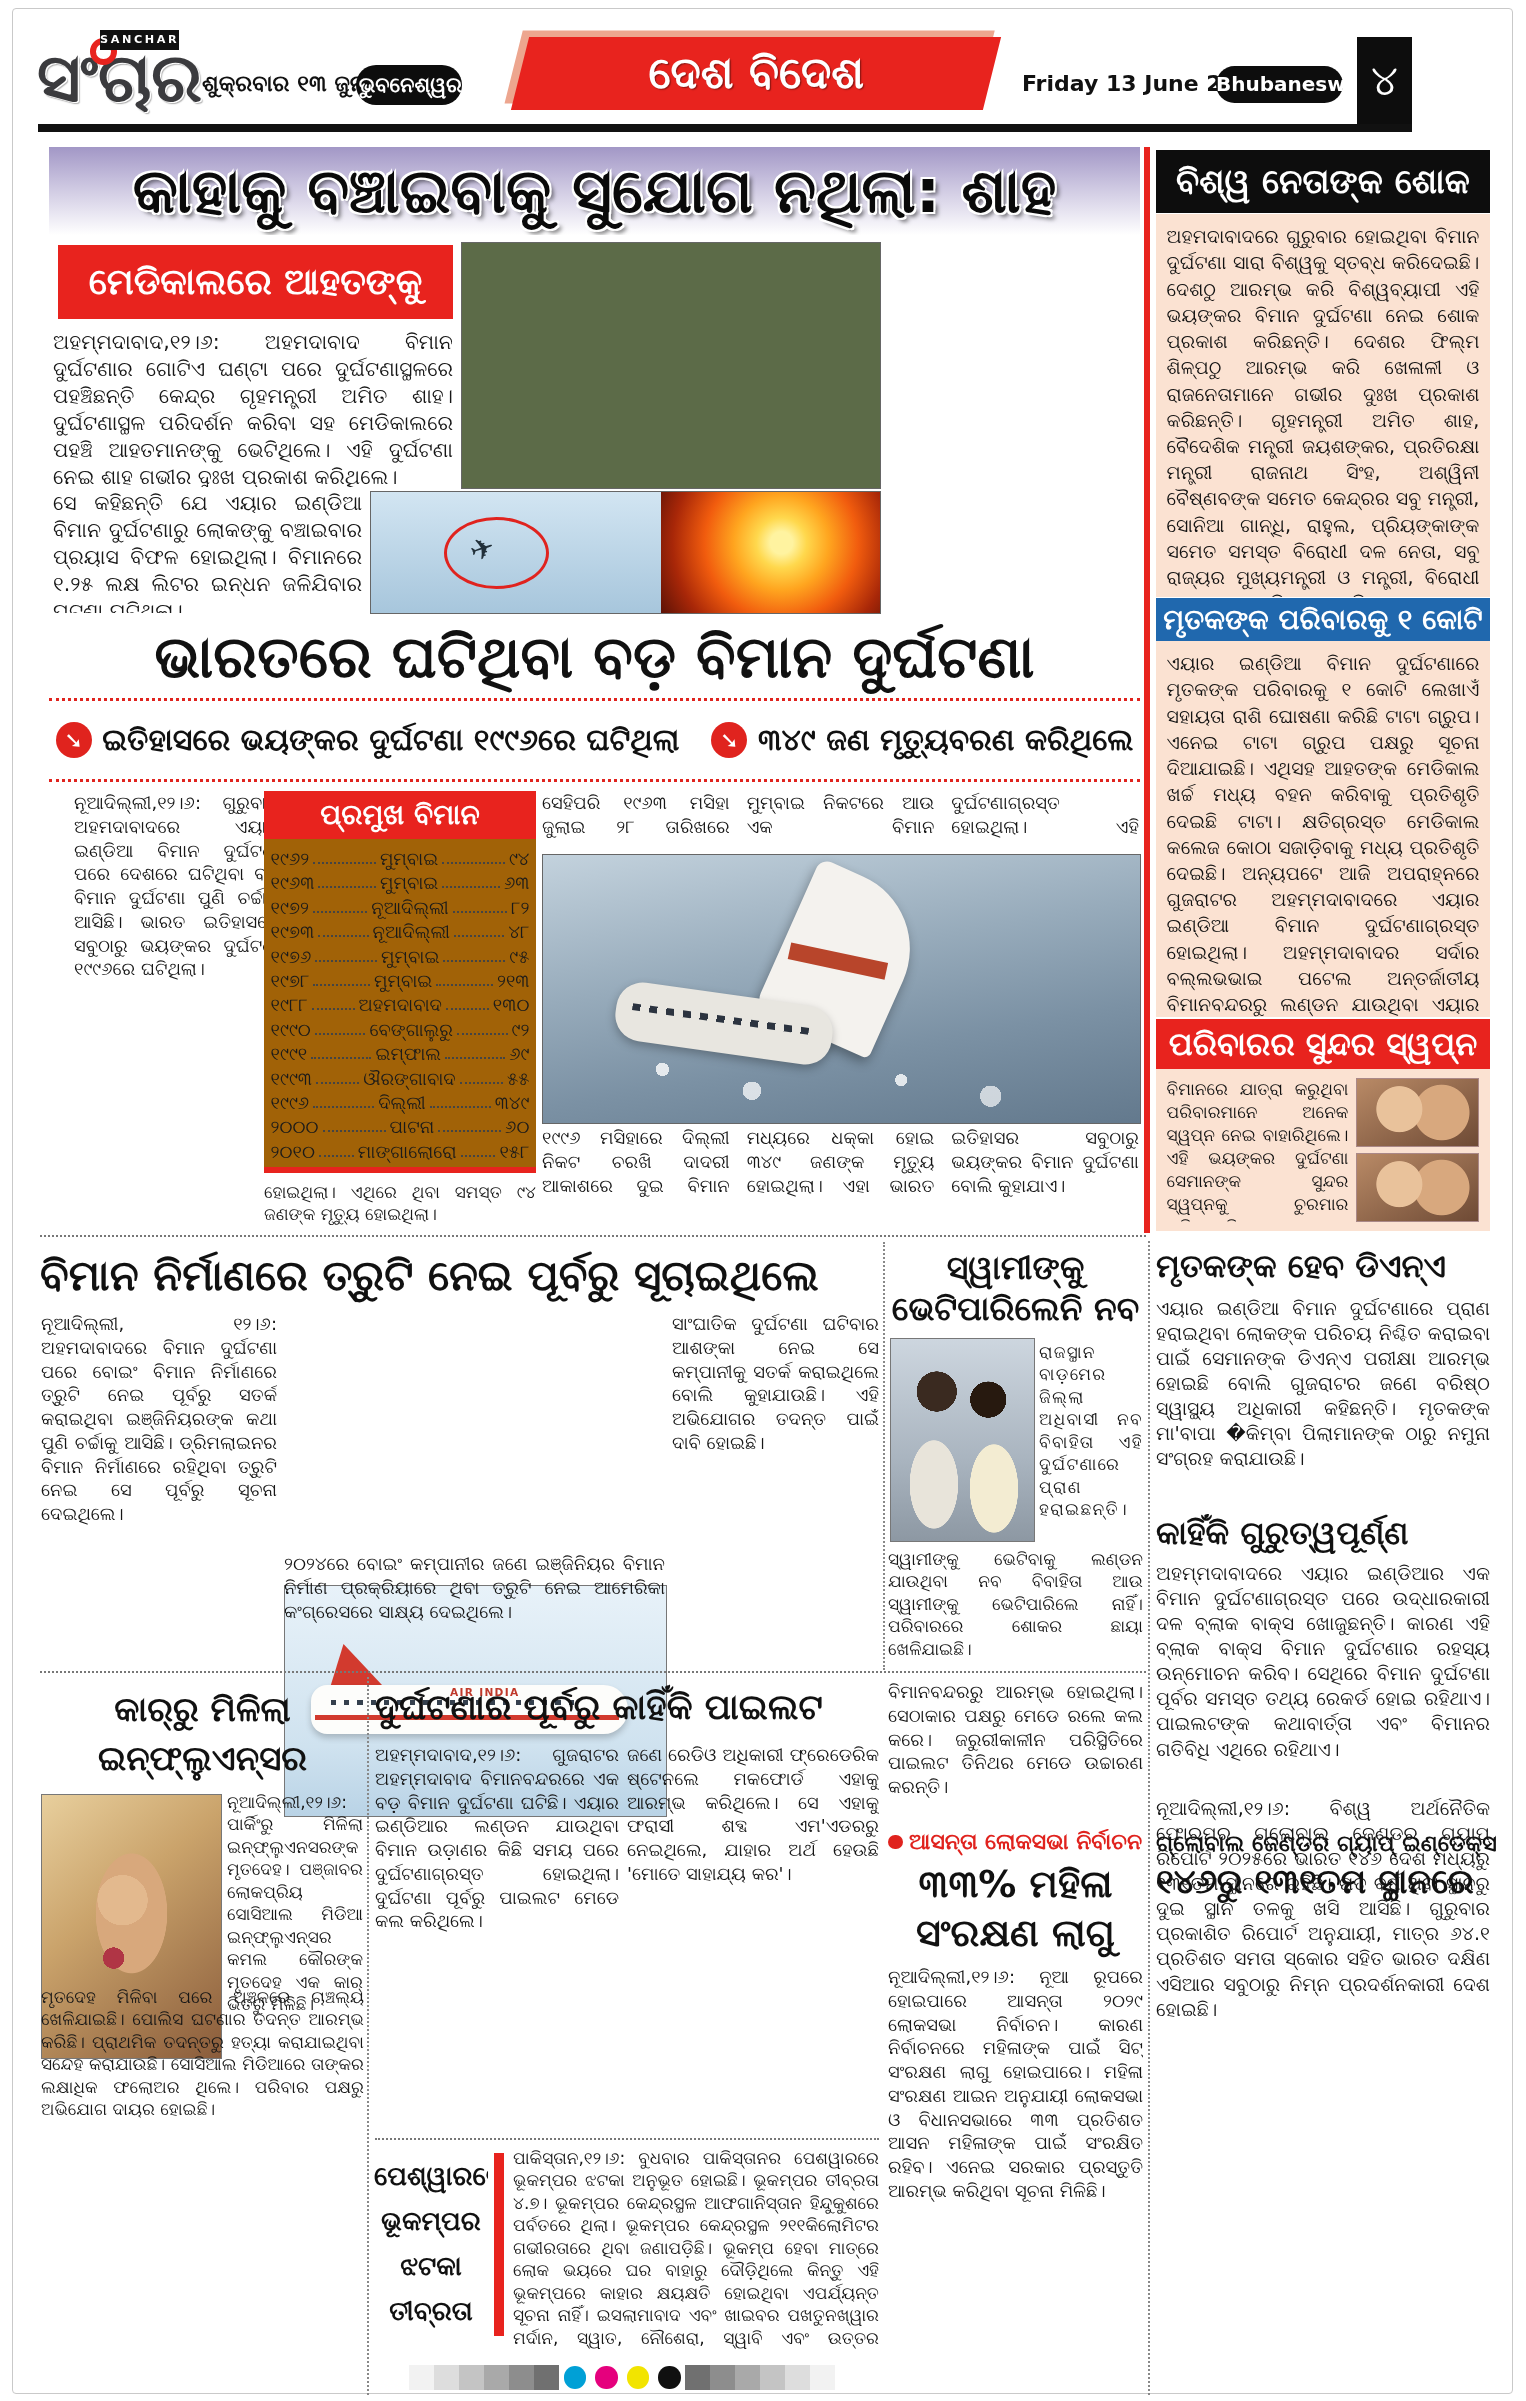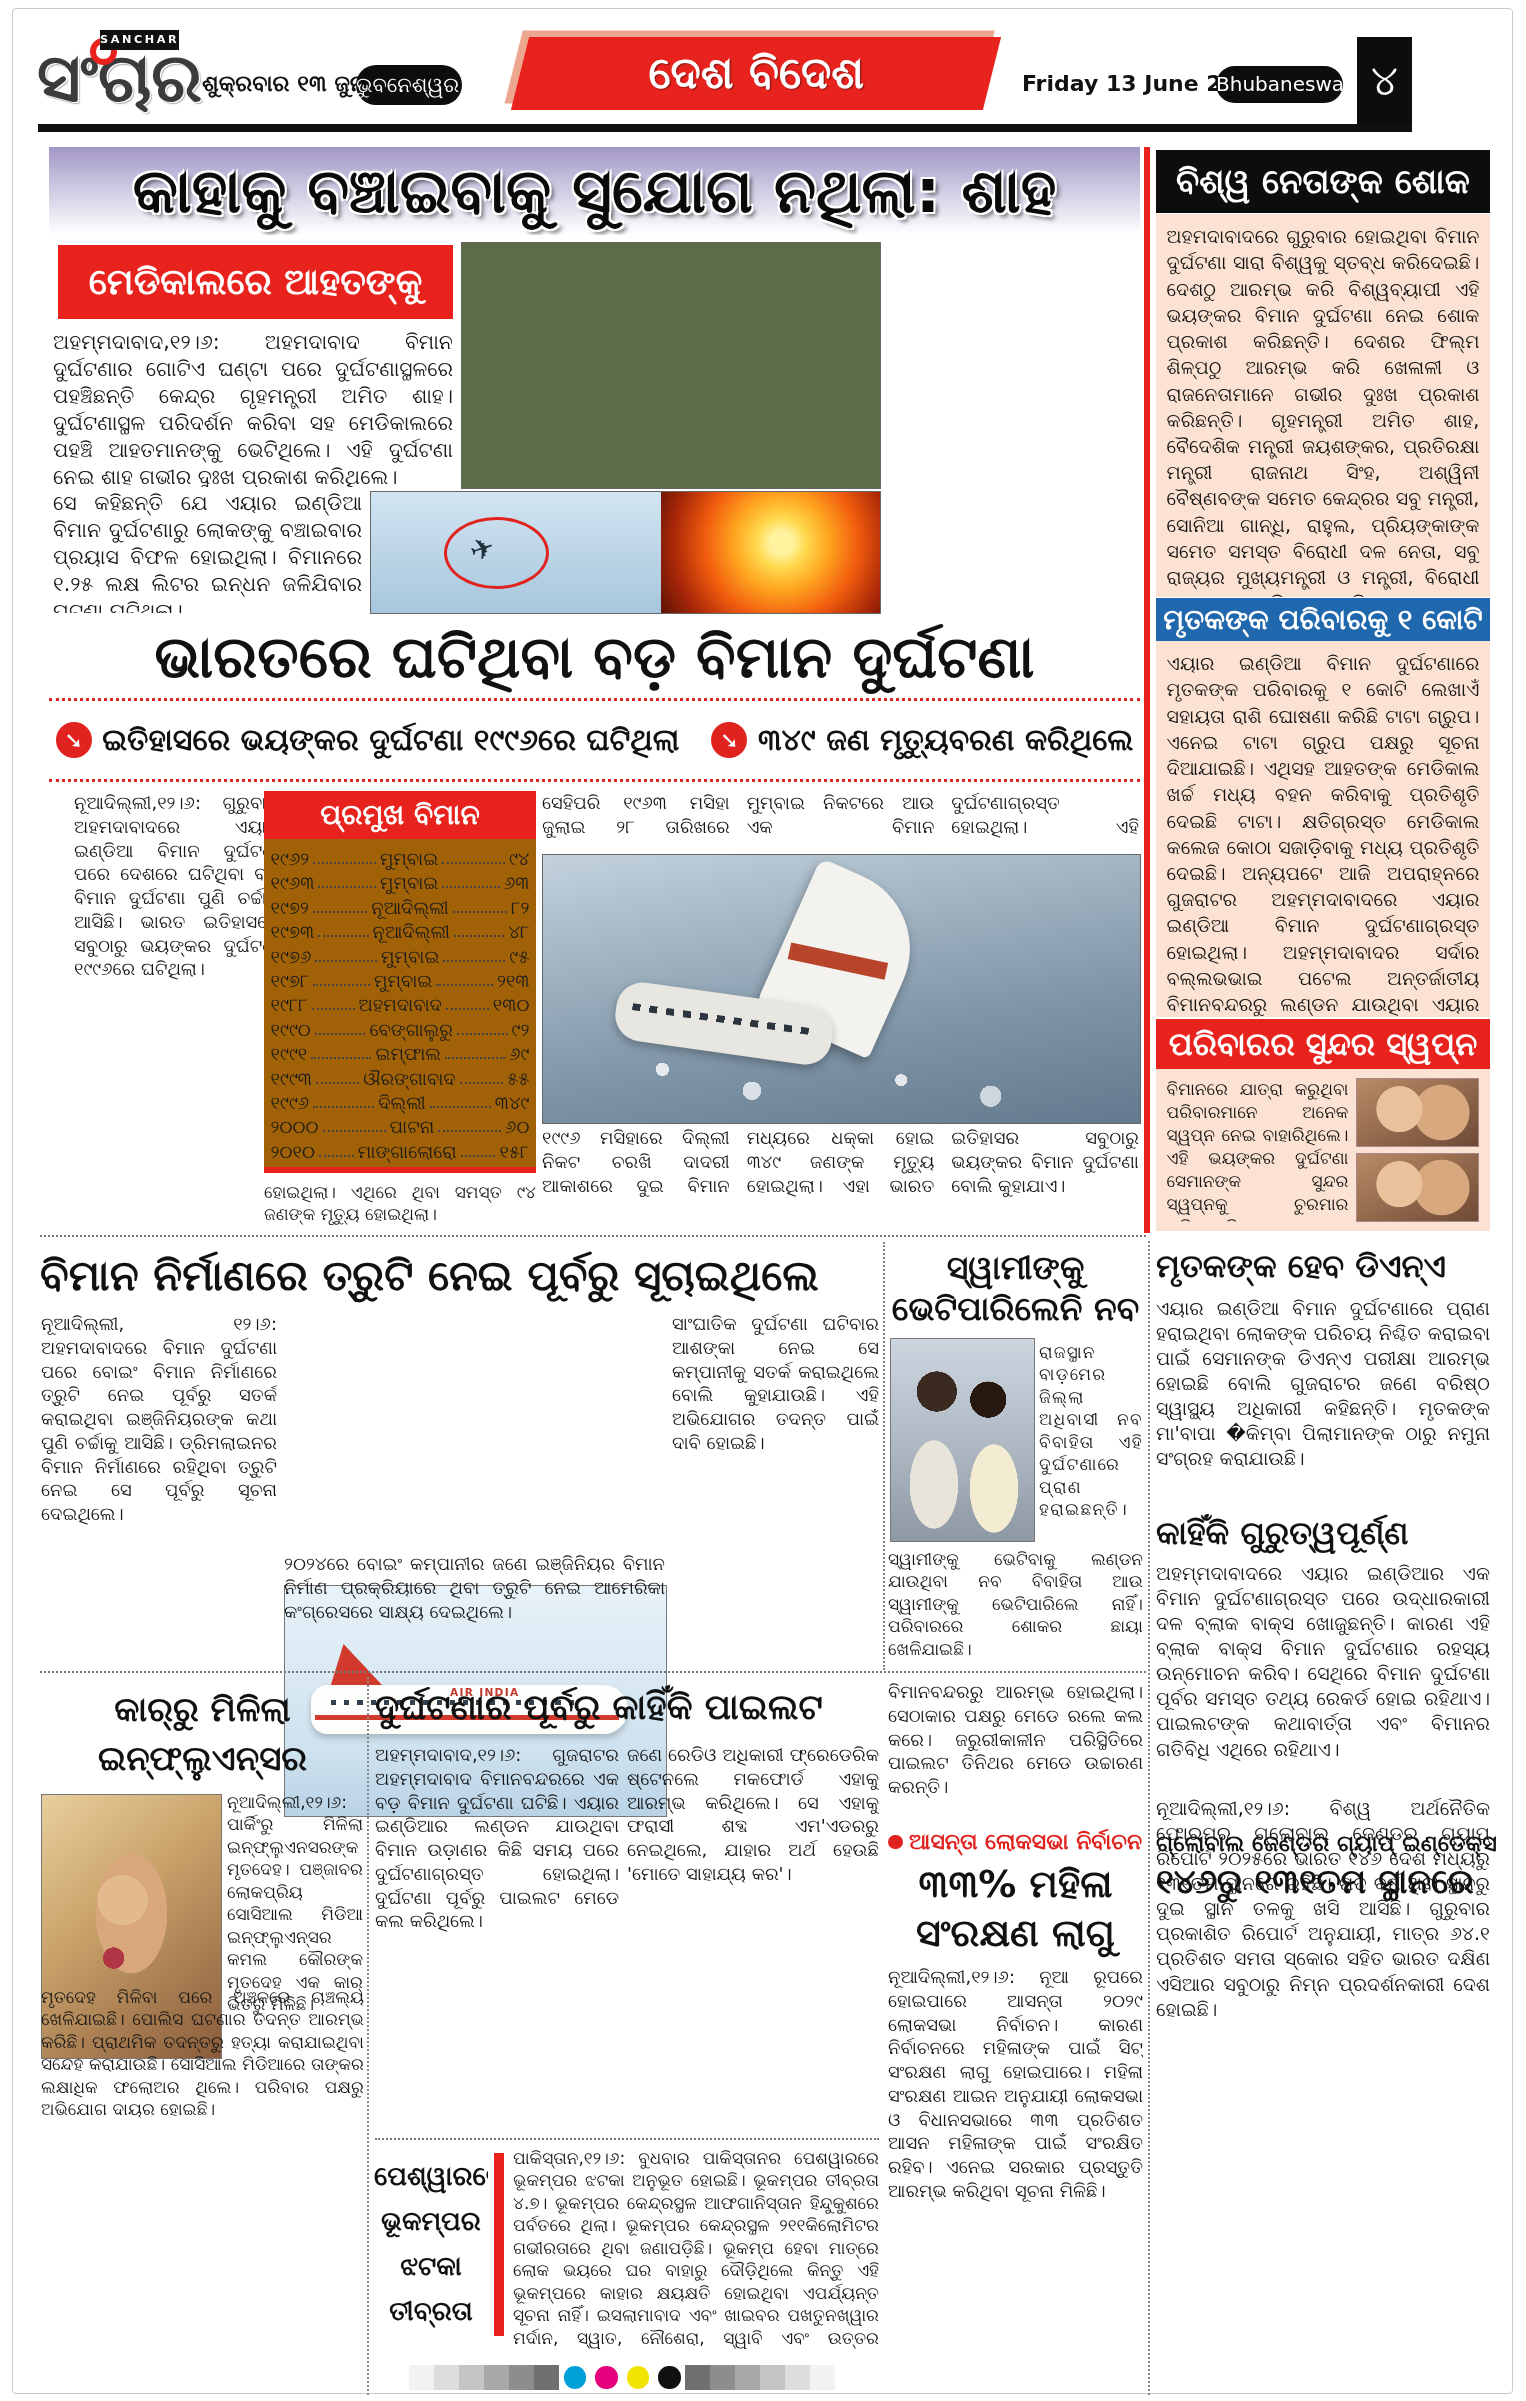--- a/index.html
+++ b/index.html
@@ -7,21 +7,21 @@
         font-family:"DejaVu Sans","Liberation Sans",sans-serif;color:#111;}
   .abs{position:absolute;}
   .frame{left:12px;top:8px;width:1499px;height:2384px;border:1.3px solid #c9c9c9;border-radius:4px;}
   
   .logo-tag{left:100px;top:30px;width:79px;height:20px;background:#111;color:#fff;font-size:11.2px;
             letter-spacing:2.6px;font-weight:bold;text-align:center;line-height:20px;}
   .logo-text{left:37px;top:29px;width:251px;height:99px;font-size:67px;font-weight:bold;color:#3b3b3e;
              line-height:99px;text-shadow:1.3px 1.3px 0 #fff,-1.3px -1.3px 0 #fff,2px 2px 1.3px #00000055;}
   .logo-dot{left:90px;top:38px;width:14.5px;height:14.5px;border:6px solid #e8231e;border-radius:50%;background:#fff;}
   .date-odia{left:202px;top:70px;font-size:22.4px;font-weight:bold;}
-  .pill{background:#0d0d0d;color:#fff;border-radius:22.4px;text-align:left;}
+  .pill{background:#0d0d0d;color:#fff;border-radius:22.4px;text-align:right;font-weight:bold;}
   .city-odia{left:356px;top:65px;width:106px;height:40px;font-size:21px;line-height:40px;}
   .banner{left:520px;top:37px;width:472px;height:73px;background:#e8231e;transform:skewX(-14deg);
           box-shadow:-8px -6.6px 0 #eda68f;}
   .banner span{display:block;transform:skewX(14deg);color:#fff;font-size:44px;font-weight:bold;
                text-align:center;line-height:71px;text-shadow:1.3px 1.3px 1.3px #00000066;}
   .date-en{left:1022px;top:71px;font-size:22px;font-weight:bold;}
   .city-en{left:1216px;top:66px;width:127px;height:37px;font-size:20px;line-height:37px;}
   .page-box{left:1357px;top:37px;width:55px;height:87px;background:#0d0d0d;color:#fff;
             font-size:42px;text-align:center;line-height:87px;}
   .header-rule{left:38px;top:124px;width:1374px;height:8px;background:#111;}

